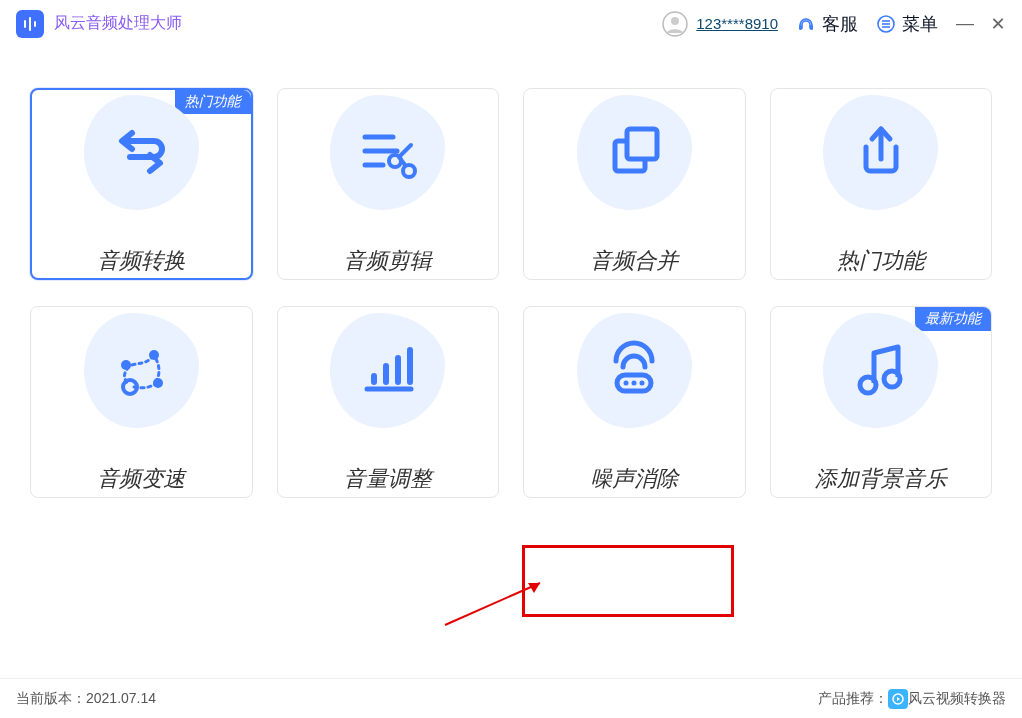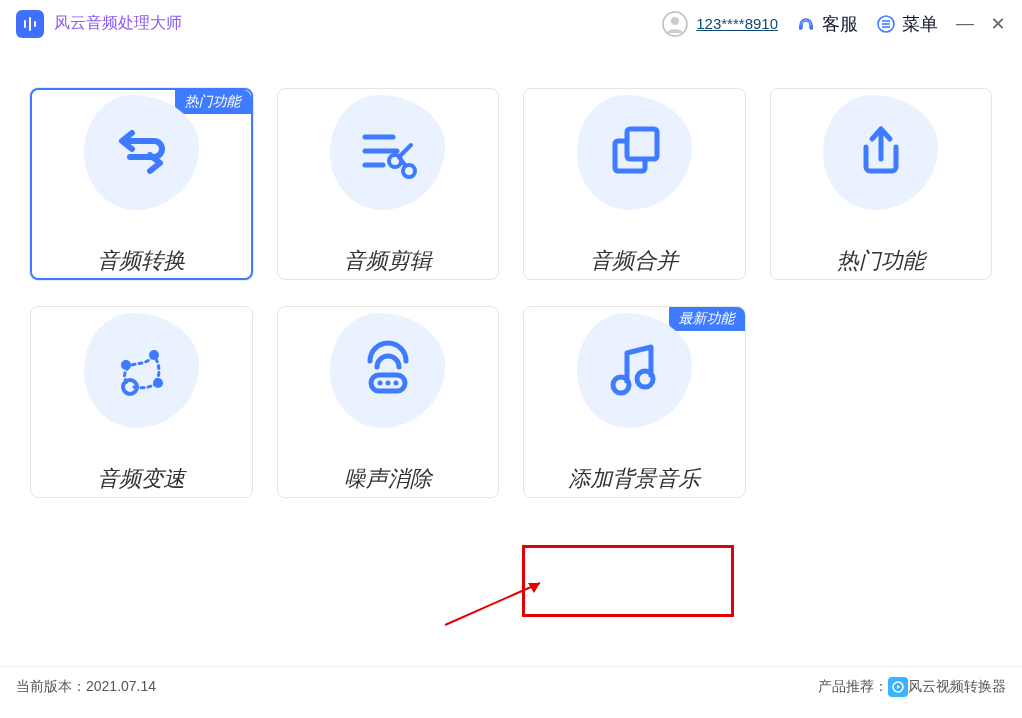--- a/index.html
+++ b/index.html
@@ -19,21 +19,21 @@
 .card.selected { border: 2px solid #3f7bff; box-shadow: 0 0 0 1px rgba(63,123,255,.15); }
 .card .badge { position: absolute; top: 0; right: 0; background: #3f7bff; color: #fff; font-size: 14px; padding: 3px 10px; border-radius: 0 8px 0 8px; }
 .card .icon-wrap { width: 120px; height: 120px; position: relative; display: flex; align-items: center; justify-content: center; }
 .card .blob { position: absolute; width: 115px; height: 115px; background: #eaf1ff; border-radius: 42% 58% 55% 45% / 50% 45% 55% 50%; }
 .card .glyph { position: relative; z-index: 1; }
 .card .label { margin-top: 34px; font-size: 22px; color: #333; }
 
 .annot-box { position: absolute; border: 3px solid #e30000; left: 522px; top: 545px; width: 212px; height: 72px; pointer-events:none; }
 .annot-arrow { position: absolute; left: 440px; top: 575px; pointer-events:none; }
 
-.footer { position: absolute; bottom: 12px; left: 0; right: 0; height: 40px; padding: 0 16px; display: flex; align-items: center; border-top: 1px solid #eee; font-size: 14px; color: #555; }
+.footer { position: absolute; bottom: 0; left: 0; right: 0; height: 40px; padding: 0 16px; display: flex; align-items: center; border-top: 1px solid #eee; font-size: 14px; color: #555; }
 .footer .right { margin-left: auto; display: flex; align-items: center; gap: 0; }
 .ft-logo { width: 20px; height: 20px; background: #3bb4ff; border-radius: 4px; display:flex;align-items:center;justify-content:center; }
 </style>
 </head>
 <body>
 
 <div class="titlebar">
   <div class="app-logo">
     <svg width="18" height="18" viewBox="0 0 18 18">
         <rect x="3" y="5" width="2" height="8" rx="1" fill="#fff"></rect>
@@ -134,20 +134,33 @@
           <circle cx="20" cy="30" r="5" fill="#3f7bff"></circle>
           <circle cx="48" cy="20" r="5" fill="#3f7bff"></circle>
           <circle cx="52" cy="48" r="5" fill="#3f7bff"></circle>
           <circle cx="24" cy="52" r="7" fill="none" stroke="#3f7bff" stroke-width="4"></circle>
           <path d="M23 32c-6 6-6 12 0 18M26 30c8-2 16-2 20-8M50 24c4 8 4 16 0 22M28 52c10 2 18 0 22-4" fill="none" stroke="#3f7bff" stroke-width="3" stroke-dasharray="3 4" stroke-linecap="round"></path>
         </svg>
     </div>
     <div class="label">音频变速</div>
   </div>
 
+  <div class="card">
+    <div class="icon-wrap">
+        <div class="blob"></div>
+      <svg class="glyph" width="70" height="70" viewBox="0 0 70 70">
+          <line x1="14" y1="54" x2="58" y2="54" stroke="#3f7bff" stroke-width="5" stroke-linecap="round"></line>
+          <rect x="18" y="38" width="6" height="12" rx="3" fill="#3f7bff"></rect>
+          <rect x="30" y="28" width="6" height="22" rx="3" fill="#3f7bff"></rect>
+          <rect x="42" y="20" width="6" height="30" rx="3" fill="#3f7bff"></rect>
+          <rect x="54" y="12" width="6" height="38" rx="3" fill="#3f7bff"></rect>
+        </svg>
+    </div>
+    <div class="label">音量调整</div>
+  </div>
 
   <div class="card">
     <div class="icon-wrap">
         <div class="blob"></div>
       <svg class="glyph" width="70" height="70" viewBox="0 0 70 70">
           <rect x="18" y="40" width="34" height="16" rx="8" fill="none" stroke="#3f7bff" stroke-width="5"></rect>
           <circle cx="27" cy="48" r="2.5" fill="#3f7bff"></circle>
           <circle cx="35" cy="48" r="2.5" fill="#3f7bff"></circle>
           <circle cx="43" cy="48" r="2.5" fill="#3f7bff"></circle>
           <path d="M24 32a11 11 0 0 1 22 0" fill="none" stroke="#3f7bff" stroke-width="5" stroke-linecap="round"></path>

